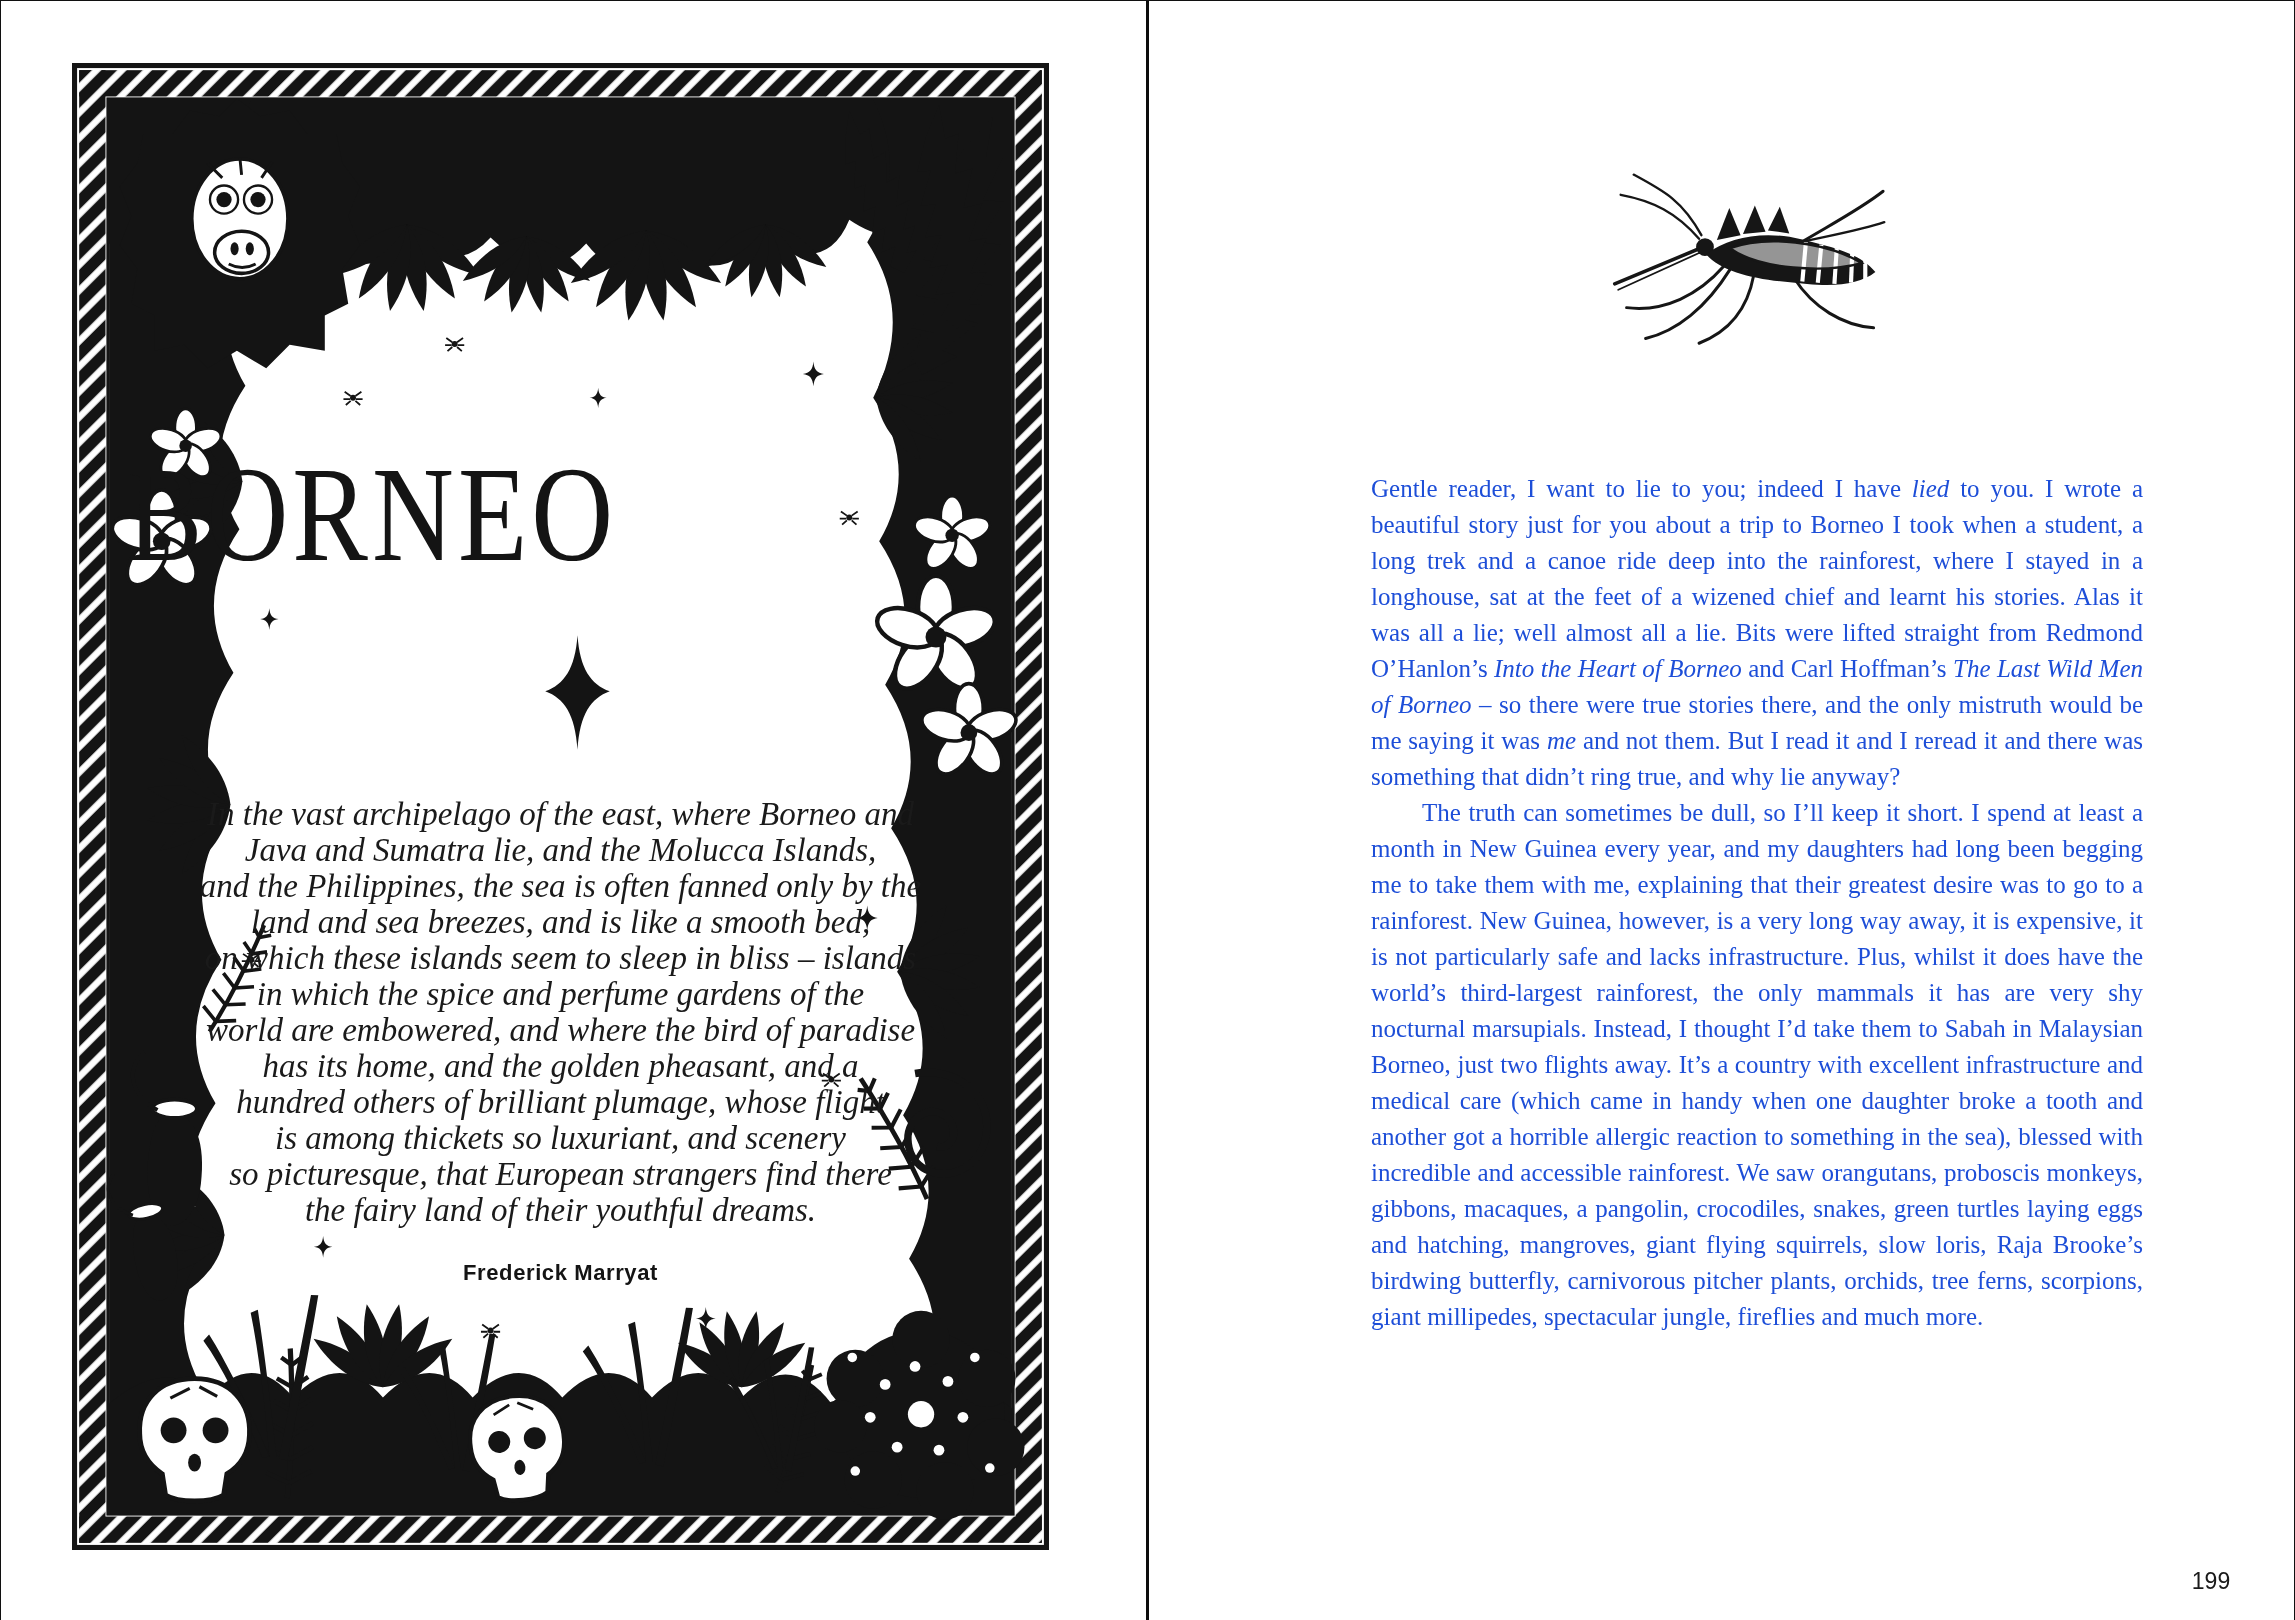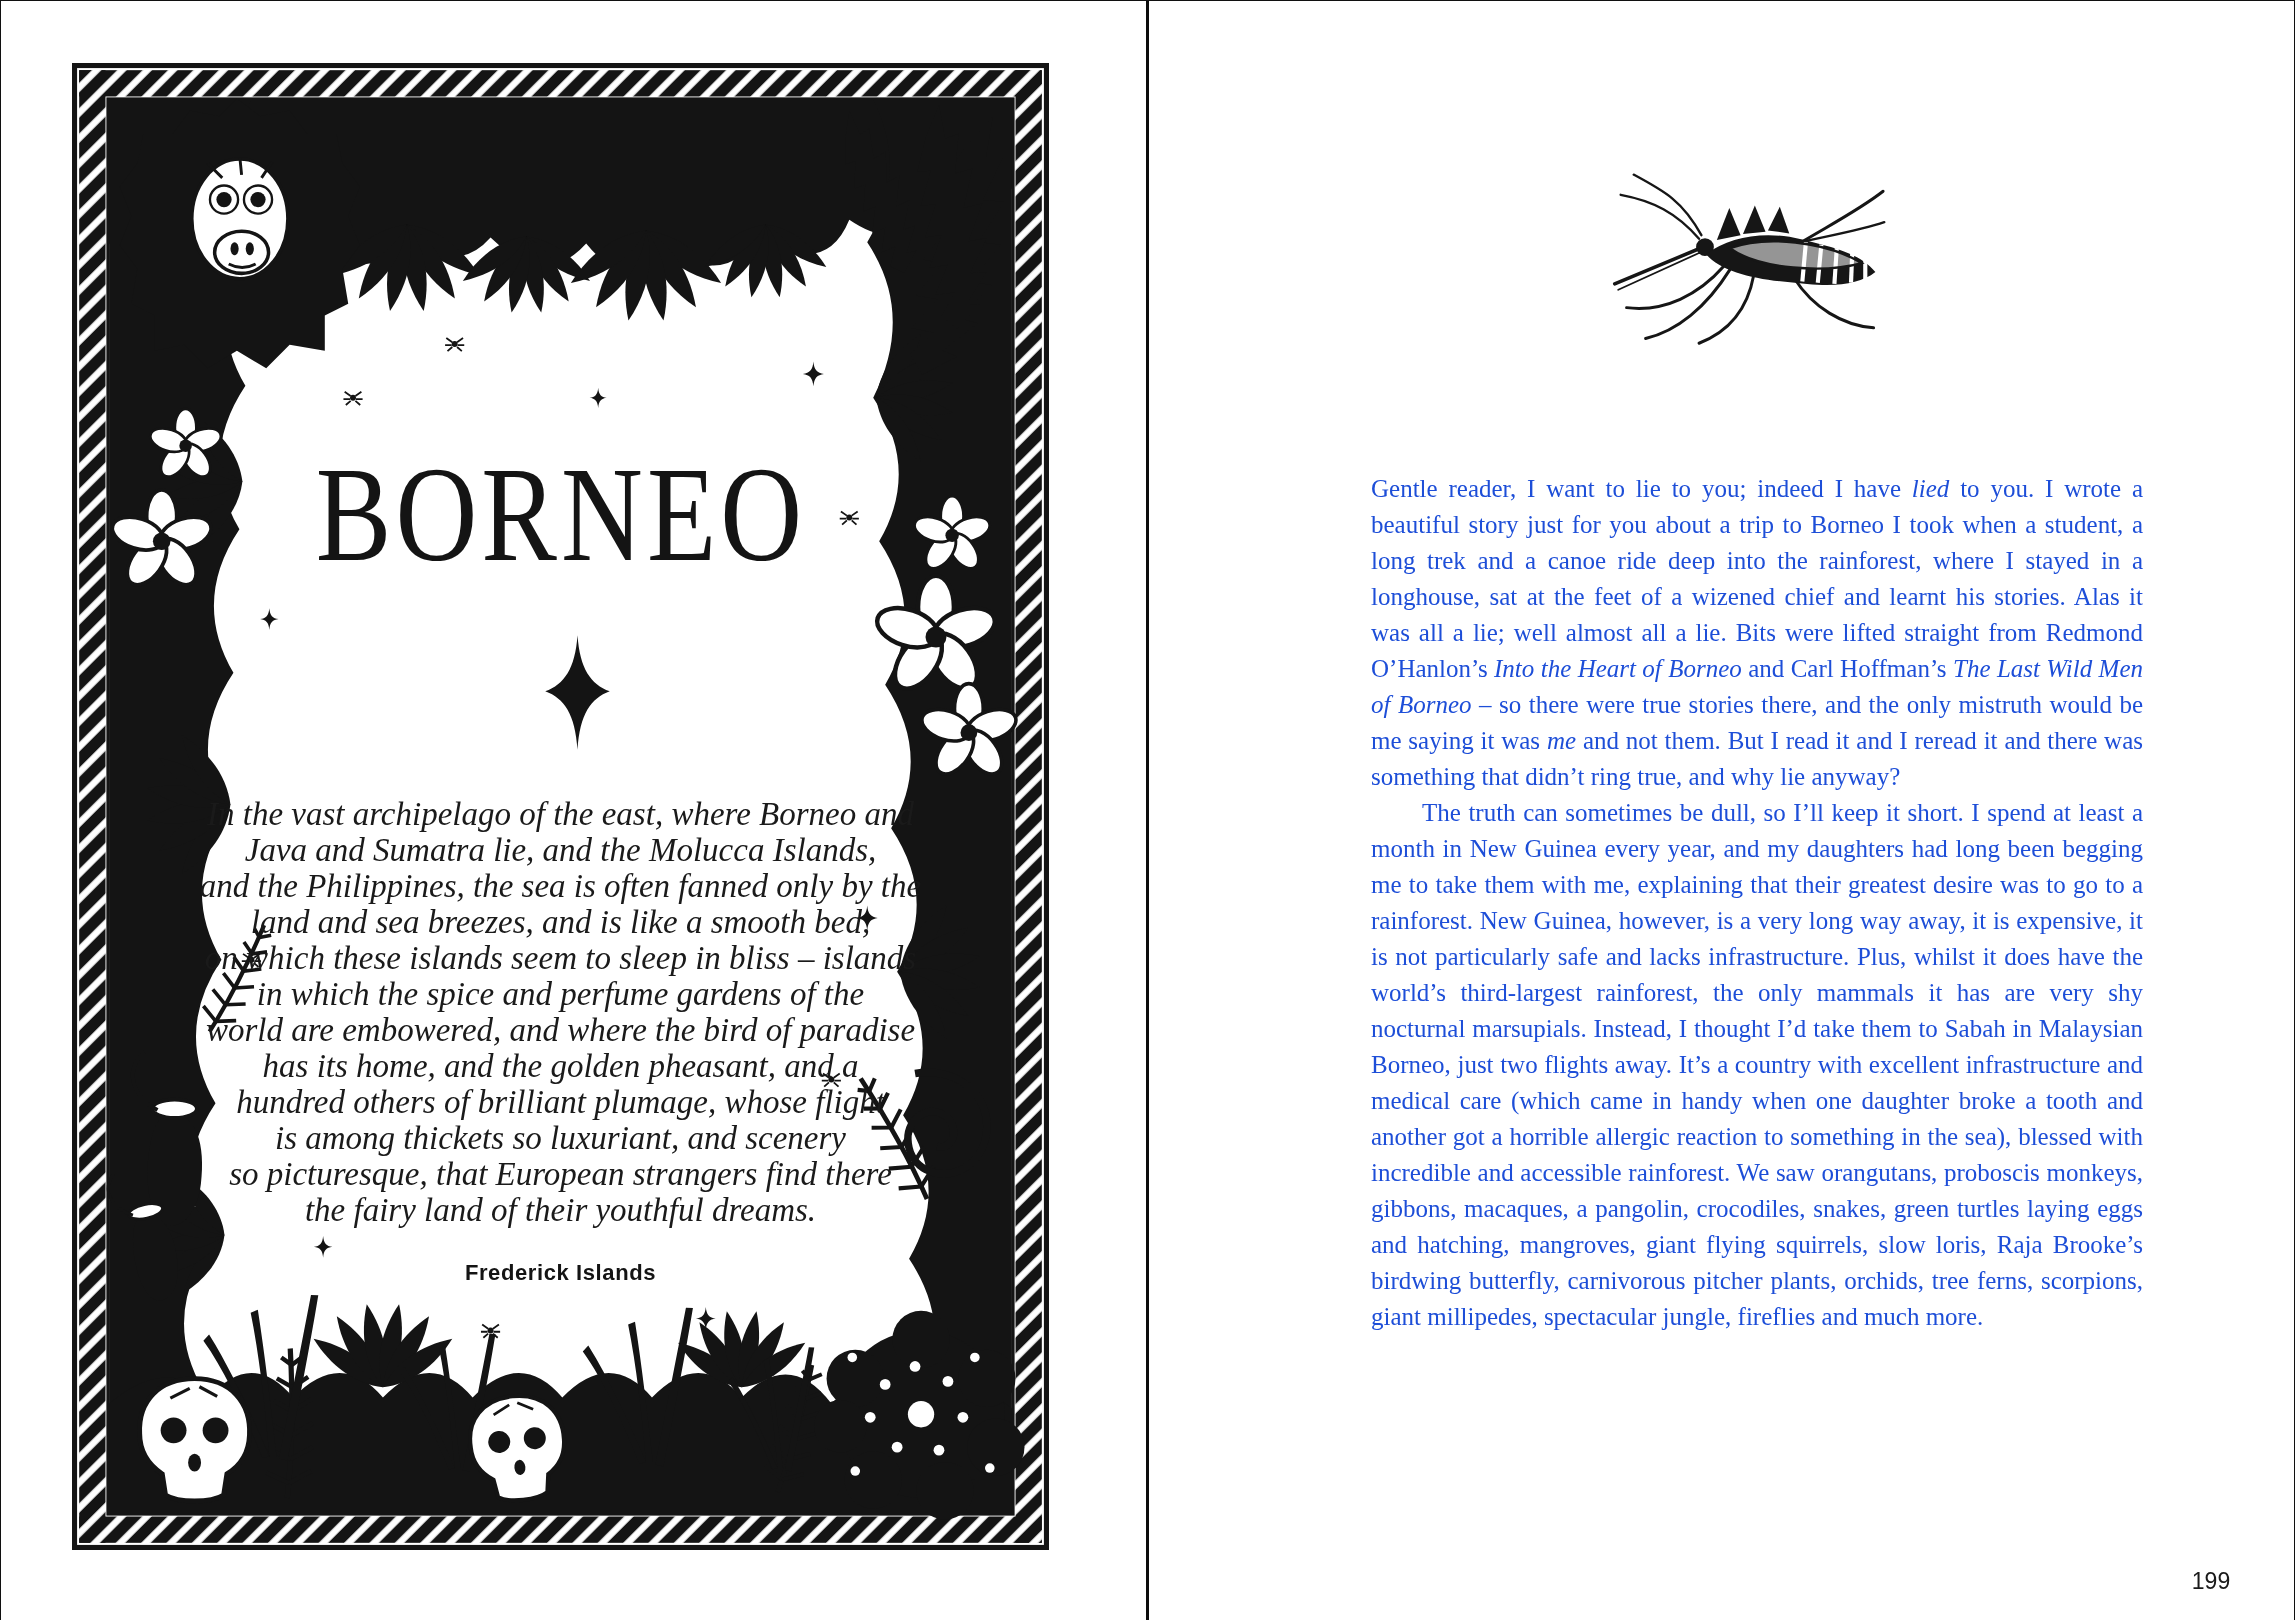--- a/index.html
+++ b/index.html
@@ -25,26 +25,27 @@
   
   .frame{
     position:absolute;left:71px;top:62px;width:977px;height:1487px;
   }
   .frame svg.frame-art{position:absolute;left:0;top:0;width:100%;height:100%;}
 
   .frame .overlay{position:absolute;left:0;top:0;width:100%;height:100%;}
 
   .title{
     position:absolute;left:0;right:0;top:384px;
-    text-align:center;
+    text-align:left;
     font-family:"Liberation Serif", serif;
     font-size:135px;line-height:1;
     letter-spacing:4.8px;
     color:#141414;
     white-space:nowrap;
+    padding-left:8px;
   }
   .title .squeeze{display:inline-block;transform:scaleX(.84);transform-origin:center;}
 
   .star-ornament{
     position:absolute;left:472px;top:571px;width:67px;height:117px;
   }
 
   .epigraph{
     position:absolute;left:0;right:0;top:733px;
     text-align:center;
@@ -269,21 +270,21 @@
 and the Philippines, the sea is often fanned only by the
 land and sea breezes, and is like a smooth bed,
 on which these islands seem to sleep in bliss – islands
 in which the spice and perfume gardens of the
 world are embowered, and where the bird of paradise
 has its home, and the golden pheasant, and a
 hundred others of brilliant plumage, whose flight
 is among thickets so luxuriant, and scenery
 so picturesque, that European strangers find there
 the fairy land of their youthful dreams.</div>
-        <div class="attribution">Frederick Islands</div>
+        <div class="attribution">Frederick Marryat</div>
       </div>
     </div>
   </div>
 
   <div class="gutter"></div>
 
   <div class="page page-right">
 
     <svg class="mosquito" viewBox="0 0 470 320" aria-hidden="true">
       <g stroke="#161616" fill="none" stroke-linecap="round">

